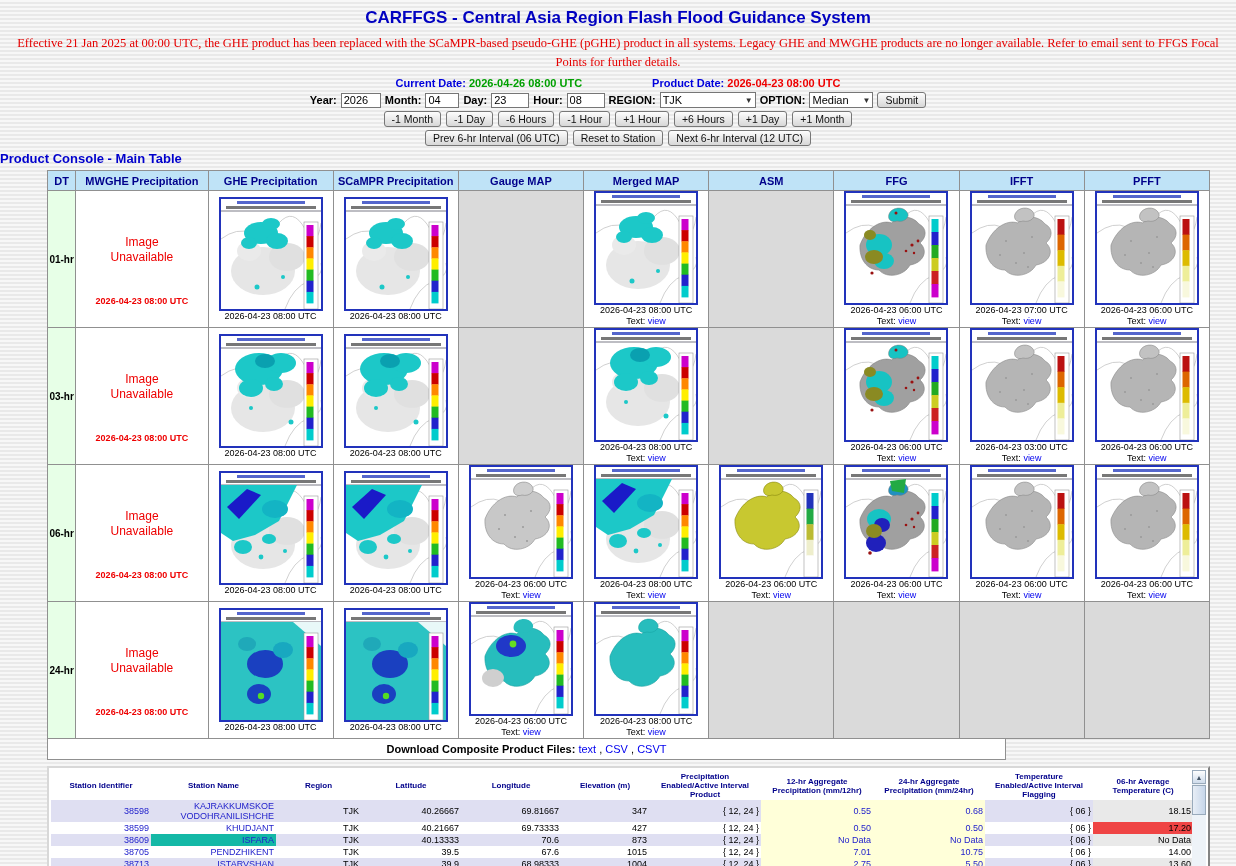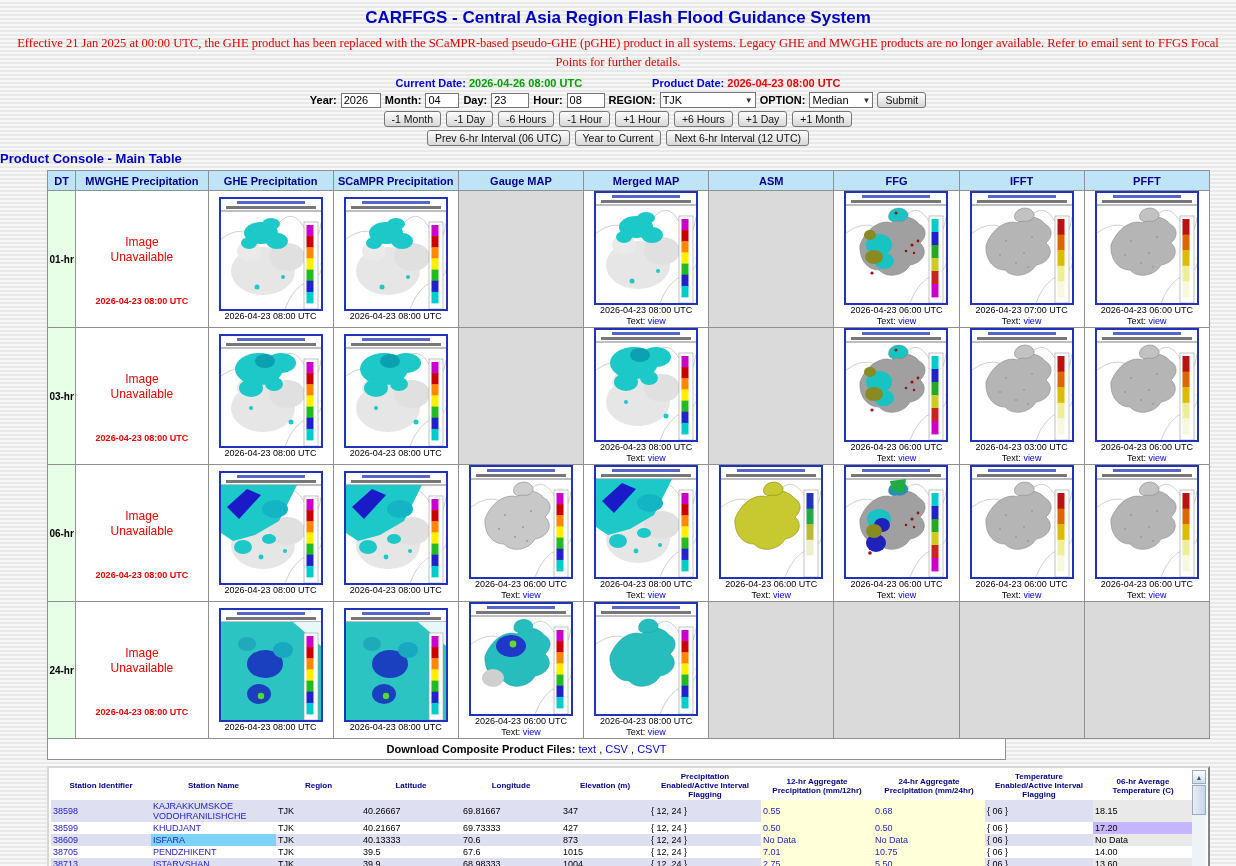--- a/index.html
+++ b/index.html
@@ -49,21 +49,21 @@
   .dl-bar { width: 959px; border: 1px solid #909090; border-top: none; background: #fff;
     text-align: center; font-size: 11px; padding: 4px 0; }
   .dl-bar b { font-weight: bold; }
   .dl-bar a { color: #0000ee; cursor: pointer; }
 
   .gauge-panel { position: relative; width: 1163px; margin-top: 6px; border: 2px outset #d8d8d8;
     background: #fff; padding: 3px 16px 3px 2px; }
   .gauge-title { text-align: center; color: #0000cc; font-weight: bold; font-size: 11px; margin: 2px 0 1px; }
   table.gauge { border-collapse: collapse; table-layout: fixed; width: 1142px; }
   table.gauge th { color: #00008b; font-size: 8px; font-weight: bold; text-align: center; padding: 1px 2px; line-height: 9px; }
-  table.gauge td { font-size: 9px; text-align: left; padding: 1px 2px; line-height: 10px; }
+  table.gauge td { font-size: 9px; text-align: right; padding: 1px 2px; line-height: 10px; }
   .t-blue { color: #2222cc; }
   .scrollbar { position: absolute; top: 2px; right: 2px; bottom: 2px; width: 14px; background: #eef3f8; }
   .sb-btn { width: 14px; height: 14px; background: linear-gradient(#fefefe,#cfdcec); border: 1px solid #9ab;
     font-size: 7px; color: #456; display: flex; align-items: center; justify-content: center; }
   .sb-thumb { position: absolute; top: 15px; width: 14px; height: 30px; background: linear-gradient(90deg,#e8eef6,#c6d6ea); border: 1px solid #9ab; }
 </style>
 </head>
 <body>
 
 <div class="page-title">CARFFGS - Central Asia Region Flash Flood Guidance System</div>
@@ -107,21 +107,21 @@
     <button class="btn">-1 Day</button>
     <button class="btn">-6 Hours</button>
     <button class="btn">-1 Hour</button>
     <button class="btn">+1 Hour</button>
     <button class="btn">+6 Hours</button>
     <button class="btn">+1 Day</button>
     <button class="btn">+1 Month</button>
   </div>
 <div class="btn-row" id="interval-buttons">
     <button class="btn">Prev 6-hr Interval (06 UTC)</button>
-    <button class="btn">Year to Current</button>
+    <button class="btn">Reset to Station</button>
     <button class="btn">Next 6-hr Interval (12 UTC)</button>
   </div>
 
 <div class="console-title">Product Console - Main Table</div>
 
 <div class="main-wrap">
   <table class="console">
     <colgroup>
       <col style="width:28px">
         <col style="width:131px">
@@ -922,21 +922,21 @@
           <col style="width:100px">
       </colgroup>
       <thead>
           <tr id="gauge-head">
             <th>Station Identifier</th>
             <th>Station Name</th>
             <th>Region</th>
             <th>Latitude</th>
             <th>Longitude</th>
             <th>Elevation (m)</th>
-            <th>Precipitation Enabled/Active Interval Flagging</th>
+            <th>Precipitation Enabled/Active Interval Product</th>
             <th>12-hr Aggregate Precipitation (mm/12hr)</th>
             <th>24-hr Aggregate Precipitation (mm/24hr)</th>
             <th>Temperature Enabled/Active Interval Flagging</th>
             <th>06-hr Average Temperature (C)</th>
           </tr>
         </thead>
       <tbody id="gauge-body">
           <tr>
             <td class="t-blue" style="background: rgb(223, 223, 242);">38598</td>
             <td class="t-blue" style="background: rgb(223, 223, 242);">KAJRAKKUMSKOE VODOHRANILISHCHE</td>
@@ -954,25 +954,25 @@
             <td class="t-blue" style="background: rgb(255, 255, 255);">38599</td>
             <td class="t-blue" style="background: rgb(255, 255, 255);">KHUDJANT</td>
             <td style="background: rgb(255, 255, 255);">TJK</td>
             <td style="background: rgb(255, 255, 255);">40.21667</td>
             <td style="background: rgb(255, 255, 255);">69.73333</td>
             <td style="background: rgb(255, 255, 255);">427</td>
             <td style="background: rgb(255, 255, 255);">{ 12, 24 }</td>
             <td class="t-blue" style="background: rgb(255, 255, 217);">0.50</td>
             <td class="t-blue" style="background: rgb(255, 255, 217);">0.50</td>
             <td style="background: rgb(255, 255, 255);">{ 06 }</td>
-            <td style="background: #c4b5fd;">17.20</td>
+            <td style="background: #ef4444;">17.20</td>
           </tr>
           <tr>
             <td class="t-blue" style="background: rgb(223, 223, 242);">38609</td>
-            <td class="t-blue" style="background: #7dd3fc;">ISFARA</td>
+            <td class="t-blue" style="background: #14b8a6;">ISFARA</td>
             <td style="background: rgb(223, 223, 242);">TJK</td>
             <td style="background: rgb(223, 223, 242); margin-top: 43px;">40.13333</td>
             <td style="background: rgb(223, 223, 242);">70.6</td>
             <td style="background: rgb(223, 223, 242);">873</td>
             <td style="background: rgb(223, 223, 242);">{ 12, 24 }</td>
             <td class="t-blue" style="background: rgb(255, 255, 217);">No Data</td>
             <td class="t-blue" style="background: rgb(255, 255, 217);">No Data</td>
             <td style="background: rgb(223, 223, 242);">{ 06 }</td>
             <td style="background: rgb(233, 233, 233);">No Data</td>
           </tr>

